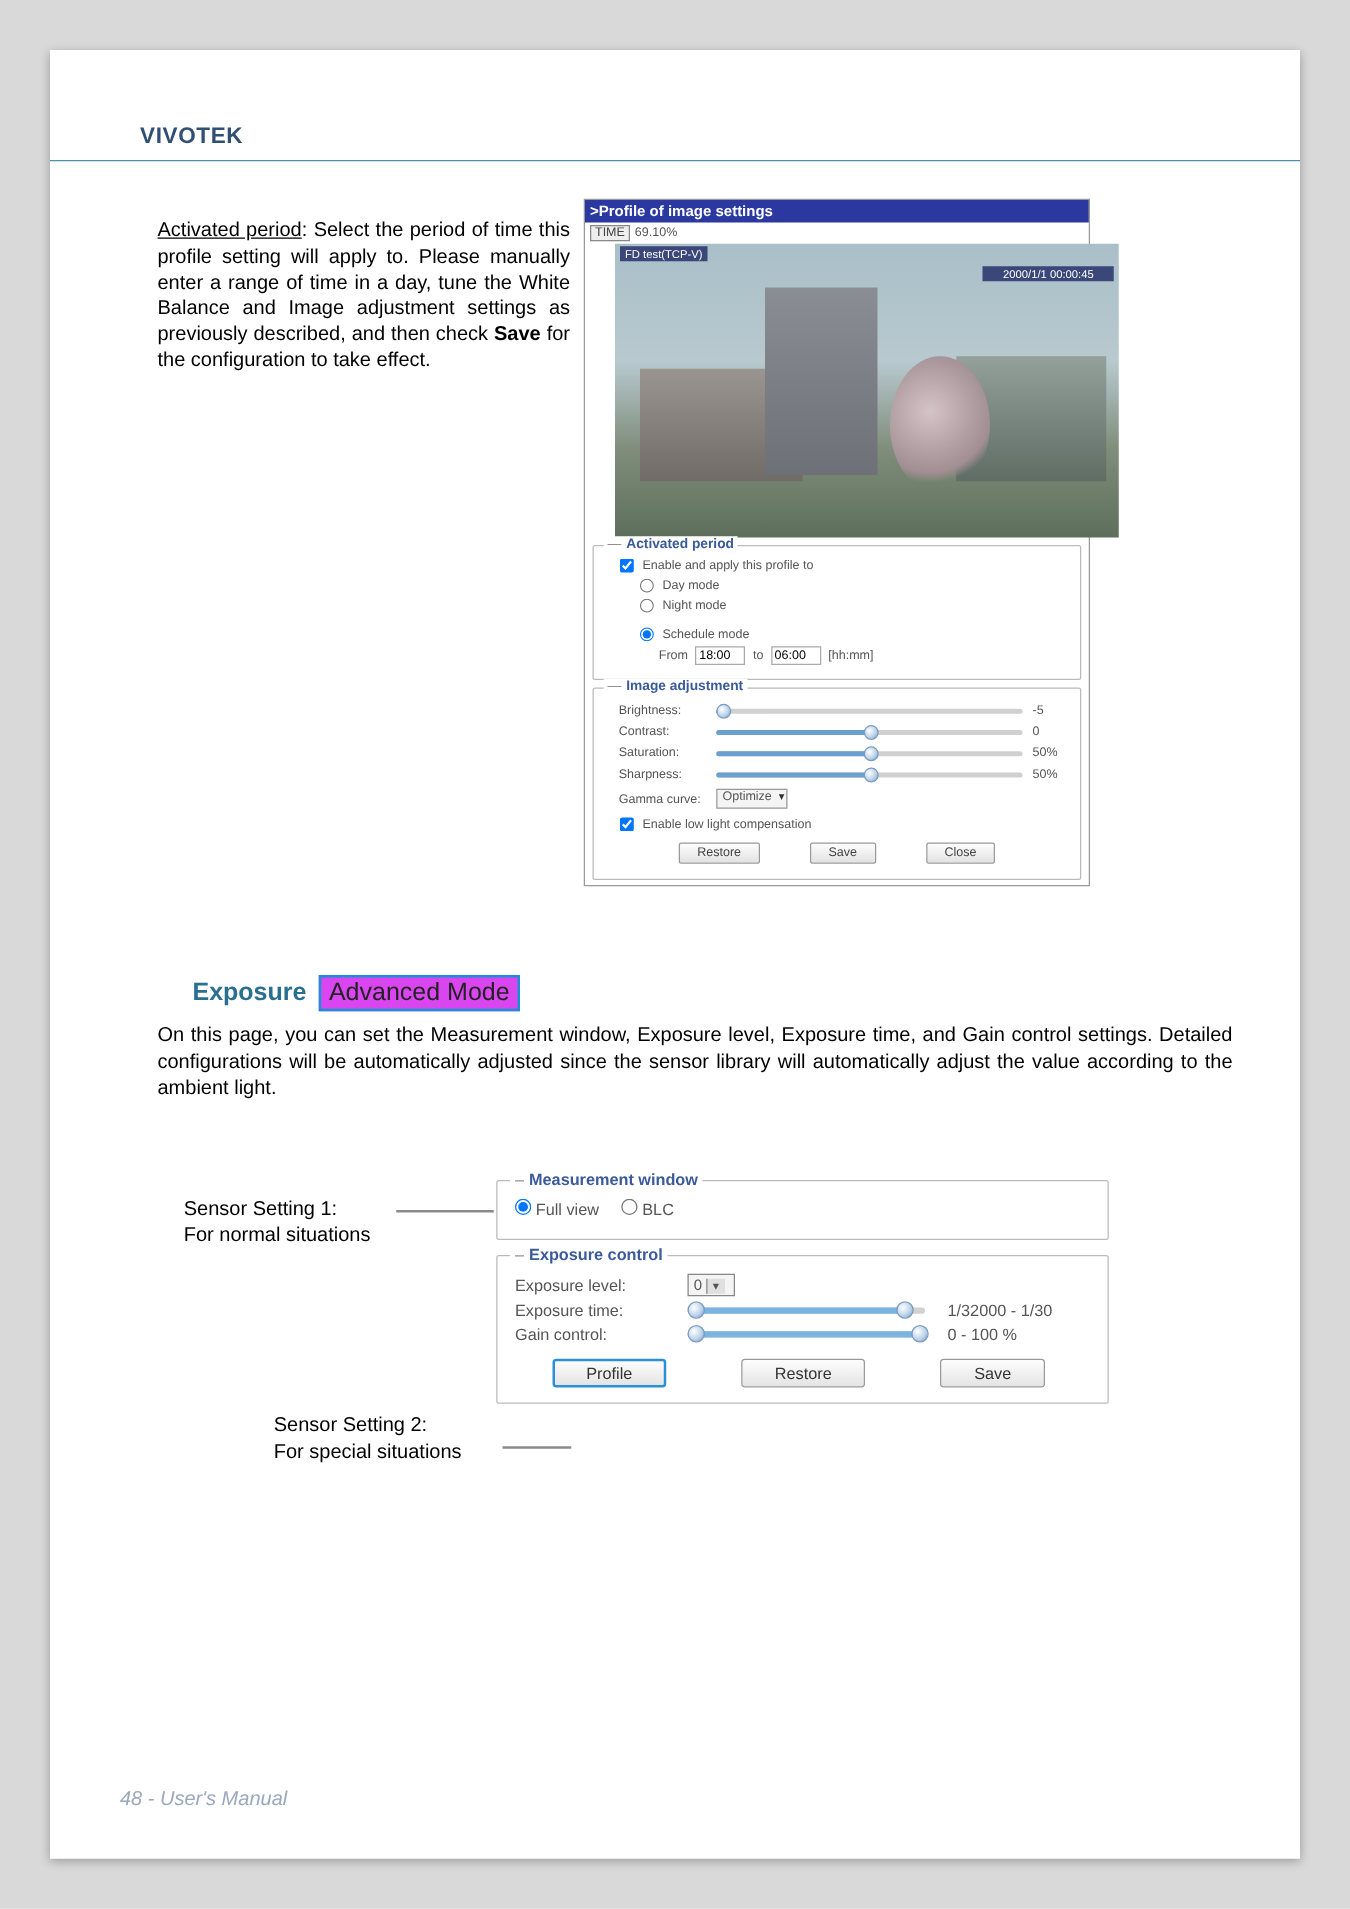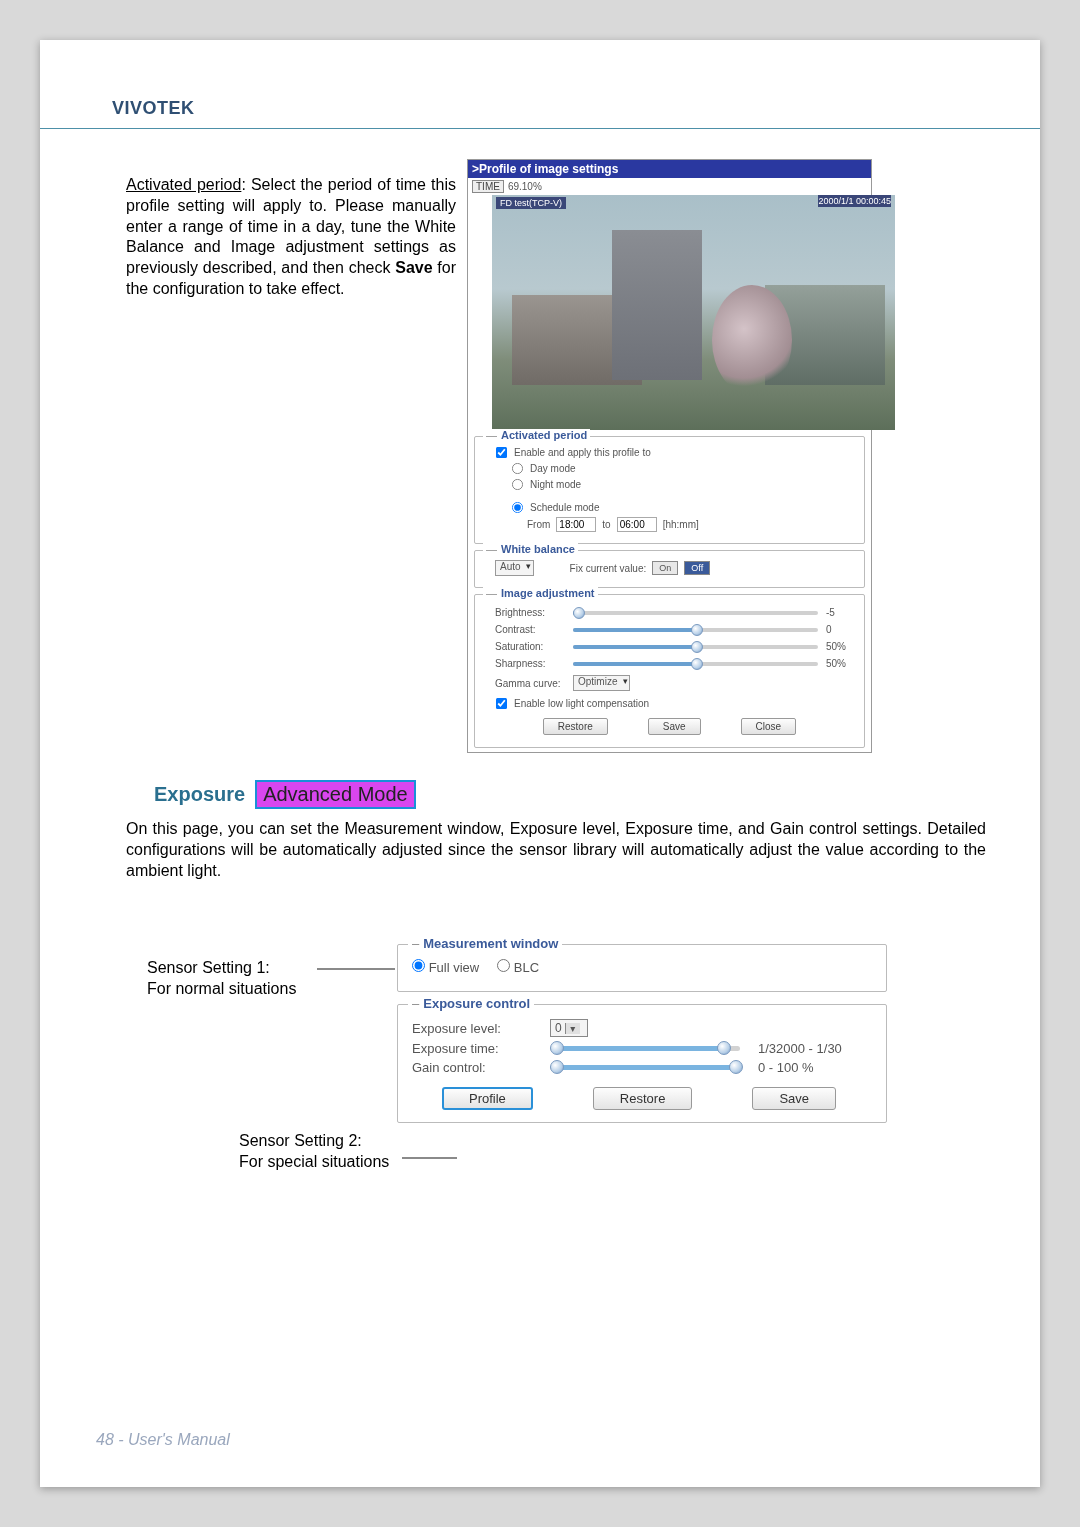--- a/index.html
+++ b/index.html
@@ -80,23 +80,23 @@
     background: linear-gradient(to bottom, #a9bfc8 0%, #b8c9cf 40%, #7f8d7a 70%, #5d6f5a 100%);
     overflow: hidden;
     margin-left: 24px;
   }
   .camera-label {
     position: absolute; left: 4px; top: 2px;
     background: rgba(30,40,100,0.8);
     color: #fff; font-size: 9px; padding: 1px 4px;
   }
   .camera-time {
-    position: absolute; right: 4px; top: 0;
+    position: absolute; right: 4px; top: 18px;
     background: rgba(30,40,100,0.8);
-    color: #fff; font-size: 9px; padding: 1px 0;
+    color: #fff; font-size: 9px; padding: 1px 16px;
   }
   .building {
     position: absolute;
     left: 120px; top: 35px;
     width: 90px; height: 150px;
     background: linear-gradient(#8a8d93, #6d7077);
   }
   .building2 {
     position: absolute;
     left: 20px; top: 100px;
@@ -321,29 +321,20 @@
         </div>
       <div class="row" style="margin-left:44px;">
         <span>From</span>
         <input type="text" value="18:00" style="">
         <span>to</span>
         <input type="text" value="06:00" style="">
         <span>[hh:mm]</span>
       </div>
     </div>
 
-    <div class="fs">
-      <div class="fs-legend"><span class="collapse">—</span><span>White balance</span></div>
-      <div class="row">
-        <span class="mini-select">Auto</span>
-        <span style="margin-left:30px;">Fix current value:</span>
-        <span class="toggle-on">On</span>
-          <span class="toggle-off">Off</span>
-      </div>
-    </div>
 
     <div class="fs">
       <div class="fs-legend"><span class="collapse">—</span><span>Image adjustment</span></div>
       <div class="slider-row">
         <span class="lbl">Brightness:</span>
         <div class="slider-track">
             <div class="slider-fill" style="width:2%"></div>
             <div class="slider-thumb" style="left:0%"></div>
           </div>
         <span class="slider-val">-5</span>
@@ -394,21 +385,21 @@
   </div>
   <p class="exposure-para">On this page, you can set the Measurement window, Exposure level, Exposure time, and Gain control settings. Detailed configurations will be automatically adjusted since the sensor library will automatically adjust the value according to the ambient light.</p>
 
   <div class="sensor-block">
     <div class="sensor-label" style="left:0; top:20px;">
       <div>Sensor Setting 1:</div>
       <div>For normal situations</div>
     </div>
     <div class="sensor-line" style="left:170px; top:30px; width:78px;"></div>
 
-    <div class="sensor-label" style="left:92px; top:193px;">
+    <div class="sensor-label" style="left:72px; top:193px;">
       <div>Sensor Setting 2:</div>
       <div>For special situations</div>
     </div>
     <div class="sensor-line" style="left:255px; top:219px; width:55px;"></div>
 
     <div class="ctrl-panel">
       <div class="ctrl-fs">
         <div class="ctrl-legend"><span class="collapse">–</span><span>Measurement window</span></div>
         <div class="ctrl-row">
           <label><input type="radio" checked="" style=""> <span>Full view</span></label>

